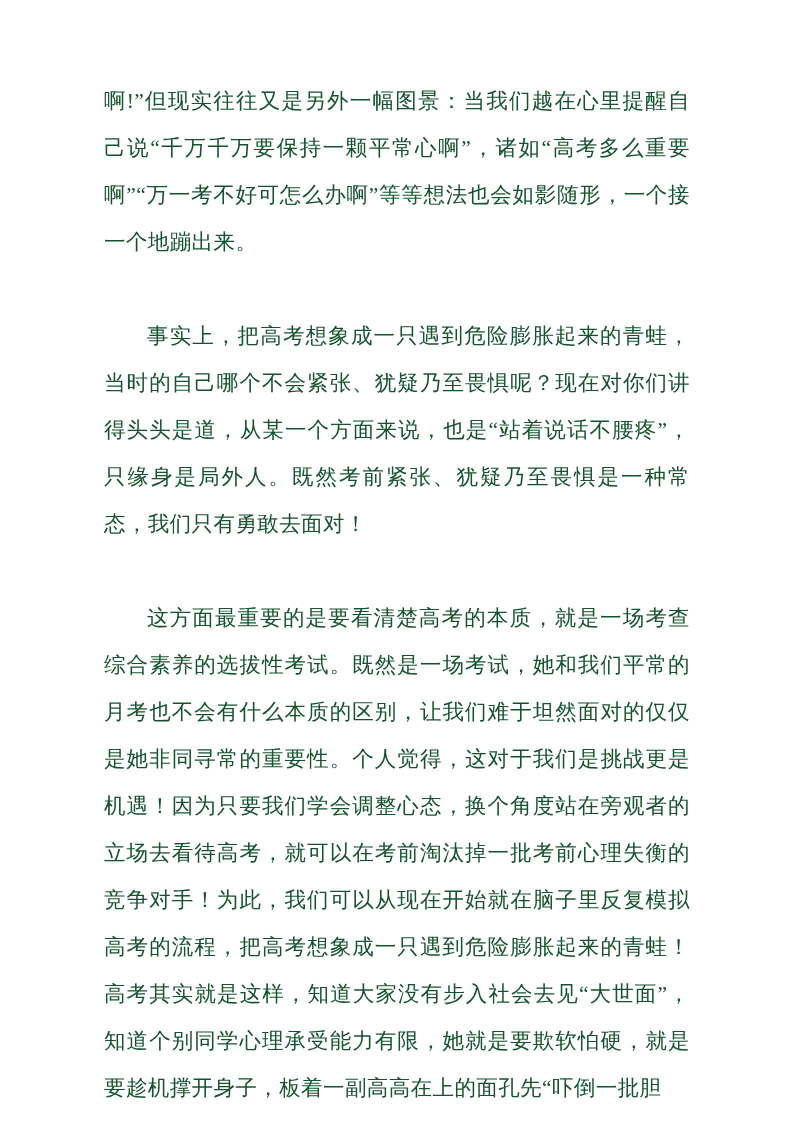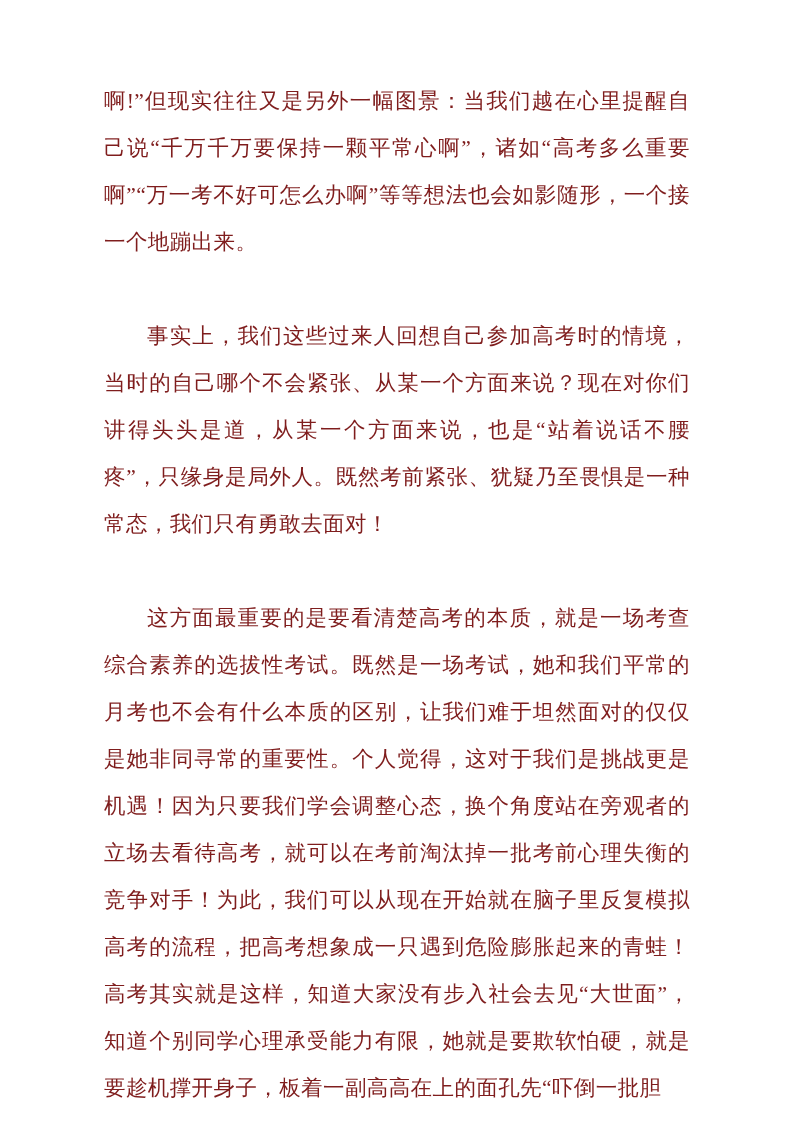--- a/index.html
+++ b/index.html
@@ -21,36 +21,36 @@
   }
   .doc-body {
     position: absolute;
     left: 104px;
     top: 78px;
     width: 586px;
   }
   .para {
     font-size: 21.5px;
     line-height: 47px;
-    color: #7f1d1d;
+    color: #14532d;
     text-align: justify;
     text-justify: inter-ideograph;
     margin: 0;
     letter-spacing: 0.4px;
     font-family: "Liberation Serif", "DejaVu Serif", serif;
   }
   .para + .para {
     margin-top: 47px;
   }
   .indent {
     text-indent: 2em;
   }
 </style>
 </head>
 <body>
 
 <div class="page">
   <div class="doc-body">
     <p class="para">啊!”但现实往往又是另外一幅图景：当我们越在心里提醒自己说“千万千万要保持一颗平常心啊”，诸如“高考多么重要啊”“万一考不好可怎么办啊”等等想法也会如影随形，一个接一个地蹦出来。</p>
-    <p class="para indent">事实上，我们这些过来人回想自己参加高考时的情境，当时的自己哪个不会紧张、从某一个方面来说？现在对你们讲得头头是道，从某一个方面来说，也是“站着说话不腰疼”，只缘身是局外人。既然考前紧张、犹疑乃至畏惧是一种常态，我们只有勇敢去面对！</p>
+    <p class="para indent">事实上，把高考想象成一只遇到危险膨胀起来的青蛙，当时的自己哪个不会紧张、犹疑乃至畏惧呢？现在对你们讲得头头是道，从某一个方面来说，也是“站着说话不腰疼”，只缘身是局外人。既然考前紧张、犹疑乃至畏惧是一种常态，我们只有勇敢去面对！</p>
     <p class="para indent">这方面最重要的是要看清楚高考的本质，就是一场考查综合素养的选拔性考试。既然是一场考试，她和我们平常的月考也不会有什么本质的区别，让我们难于坦然面对的仅仅是她非同寻常的重要性。个人觉得，这对于我们是挑战更是机遇！因为只要我们学会调整心态，换个角度站在旁观者的立场去看待高考，就可以在考前淘汰掉一批考前心理失衡的竞争对手！为此，我们可以从现在开始就在脑子里反复模拟高考的流程，把高考想象成一只遇到危险膨胀起来的青蛙！高考其实就是这样，知道大家没有步入社会去见“大世面”，知道个别同学心理承受能力有限，她就是要欺软怕硬，就是要趁机撑开身子，板着一副高高在上的面孔先“吓倒一批胆</p>
   </div>
 </div>
 
 </body></html>

